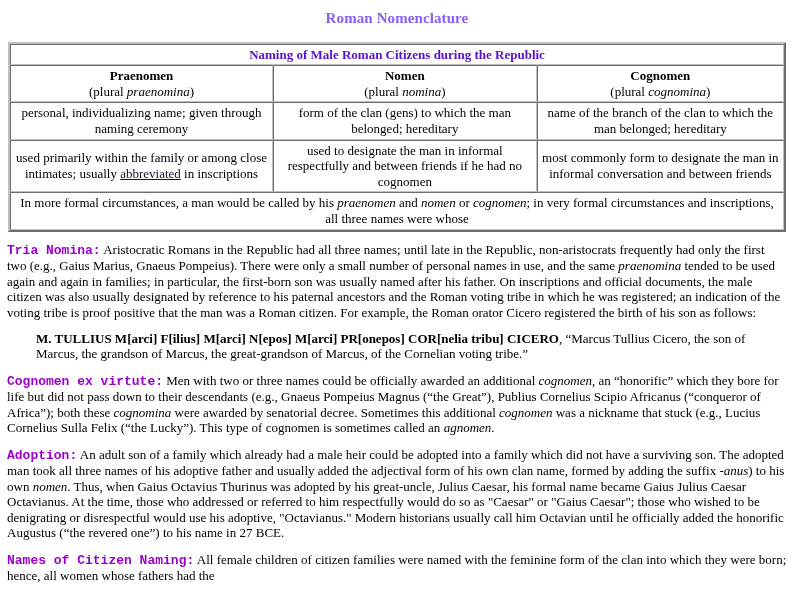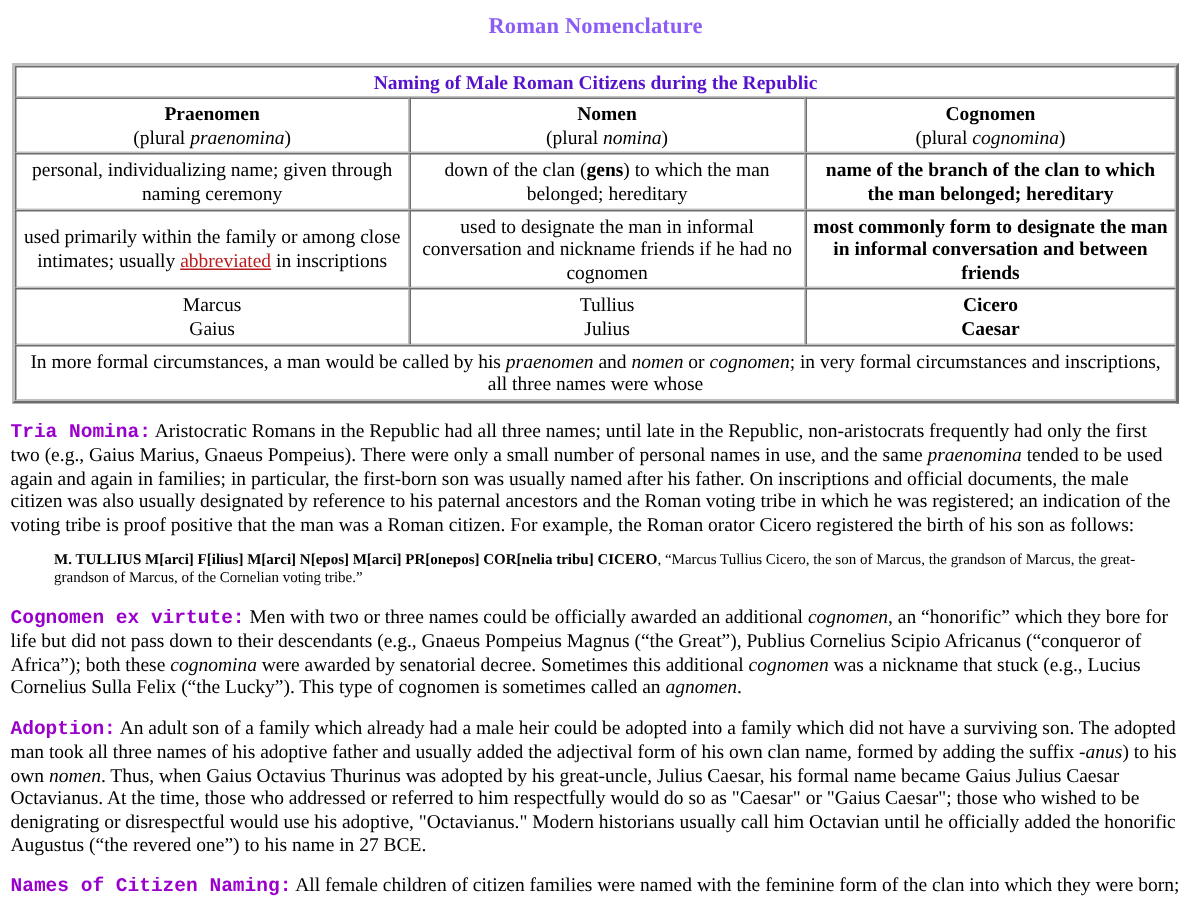--- a/index.html
+++ b/index.html
@@ -54,48 +54,48 @@
     font-weight: bold;
     padding: 3px 4px;
   }
   td.colhead .plural {
     font-weight: normal;
     display: block;
   }
   td.colhead .plural i { font-style: italic; }
   .col1 { width: 266px; }
   .col2 { width: 268px; }
-  .col3 { width: 250px; font-weight: bold; }
+  .col3 { width: 250px; }
   a.inline-link {
-    color: #b91c1c;
+    color: #0f172a;
     text-decoration: underline;
   }
   p.body-para {
     margin: 0 0 11px 0;
     padding: 0 3px;
     text-align: left;
     font-size: 13px;
     line-height: 1.19;
   }
   .lead {
     font-weight: bold;
     color: #9900cc;
     font-family: Liberation Mono, monospace;
   }
   p.quote-block {
     margin: 0 0 11px 0;
     padding: 0 3px 0 32px;
-    font-size: 10px;
+    font-size: 13px;
     line-height: 1.19;
   }
   .inscription {
     font-weight: bold;
   }
   i { font-style: italic; }
-  b { font-weight: bold; }
+  b { font-weight: normal; }
 </style>
 </head>
 <body>
 
 <div class="page">
 
   <h1 class="doc-title">Roman Nomenclature</h1>
 
   <table class="nomen-table">
     <tbody>
@@ -111,41 +111,27 @@
           <span>Nomen</span>
           <span class="plural"><span>(plural </span><i>nomina</i><span>)</span></span>
         </td>
         <td class="colhead col3">
           <span>Cognomen</span>
           <span class="plural"><span>(plural </span><i>cognomina</i><span>)</span></span>
         </td>
       </tr>
       <tr>
         <td class="col1">personal, individualizing name; given through naming ceremony</td>
-        <td class="col2"><span>down of the clan (</span><b>gens</b><span>) to which the man belonged; hereditary</span></td>
+        <td class="col2"><span>form of the clan (</span><b>gens</b><span>) to which the man belonged; hereditary</span></td>
         <td class="col3">name of the branch of the clan to which the man belonged; hereditary</td>
       </tr>
       <tr>
         <td class="col1"><span>used primarily within the family or among close intimates; usually </span><a class="inline-link" href="#">abbreviated</a><span> in inscriptions</span></td>
-        <td class="col2">used to designate the man in informal conversation and nickname friends if he had no cognomen</td>
+        <td class="col2">used to designate the man in informal respectfully and between friends if he had no cognomen</td>
         <td class="col3">most commonly form to designate the man in informal conversation and between friends</td>
-      </tr>
-      <tr>
-        <td class="col1">
-          <span>Marcus</span><br>
-          <span>Gaius</span>
-        </td>
-        <td class="col2">
-          <span>Tullius</span><br>
-          <span>Julius</span>
-        </td>
-        <td class="col3">
-          <span>Cicero</span><br>
-          <span>Caesar</span>
-        </td>
       </tr>
       <tr>
         <td colspan="3"><span>In more formal circumstances, a man would be called by his </span><i>praenomen</i><span> and </span><i>nomen</i><span> or </span><i>cognomen</i><span>; in very formal circumstances and inscriptions, all three names were whose</span></td>
       </tr>
     </tbody>
   </table>
 
   <p class="body-para"><span class="lead">Tria Nomina:</span><span> Aristocratic Romans in the Republic had all three names; until late in the Republic, non-aristocrats frequently had only the first two (e.g., Gaius Marius, Gnaeus Pompeius). There were only a small number of personal names in use, and the same </span><i>praenomina</i><span> tended to be used again and again in families; in particular, the first-born son was usually named after his father. On inscriptions and official documents, the male citizen was also usually designated by reference to his paternal ancestors and the Roman voting tribe in which he was registered; an indication of the voting tribe is proof positive that the man was a Roman citizen. For example, the Roman orator Cicero registered the birth of his son as follows:</span></p>
 
   <p class="quote-block"><span class="inscription">M. TULLIUS M[arci] F[ilius] M[arci] N[epos] M[arci] PR[onepos] COR[nelia tribu] CICERO</span><span>, “Marcus Tullius Cicero, the son of Marcus, the grandson of Marcus, the great-grandson of Marcus, of the Cornelian voting tribe.”</span></p>

